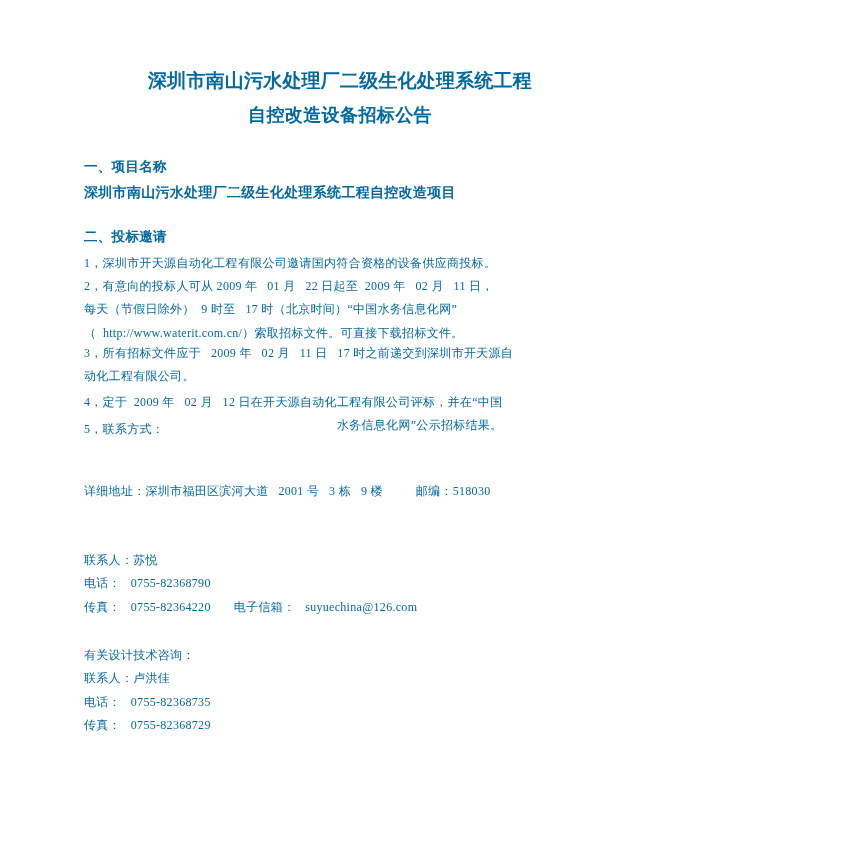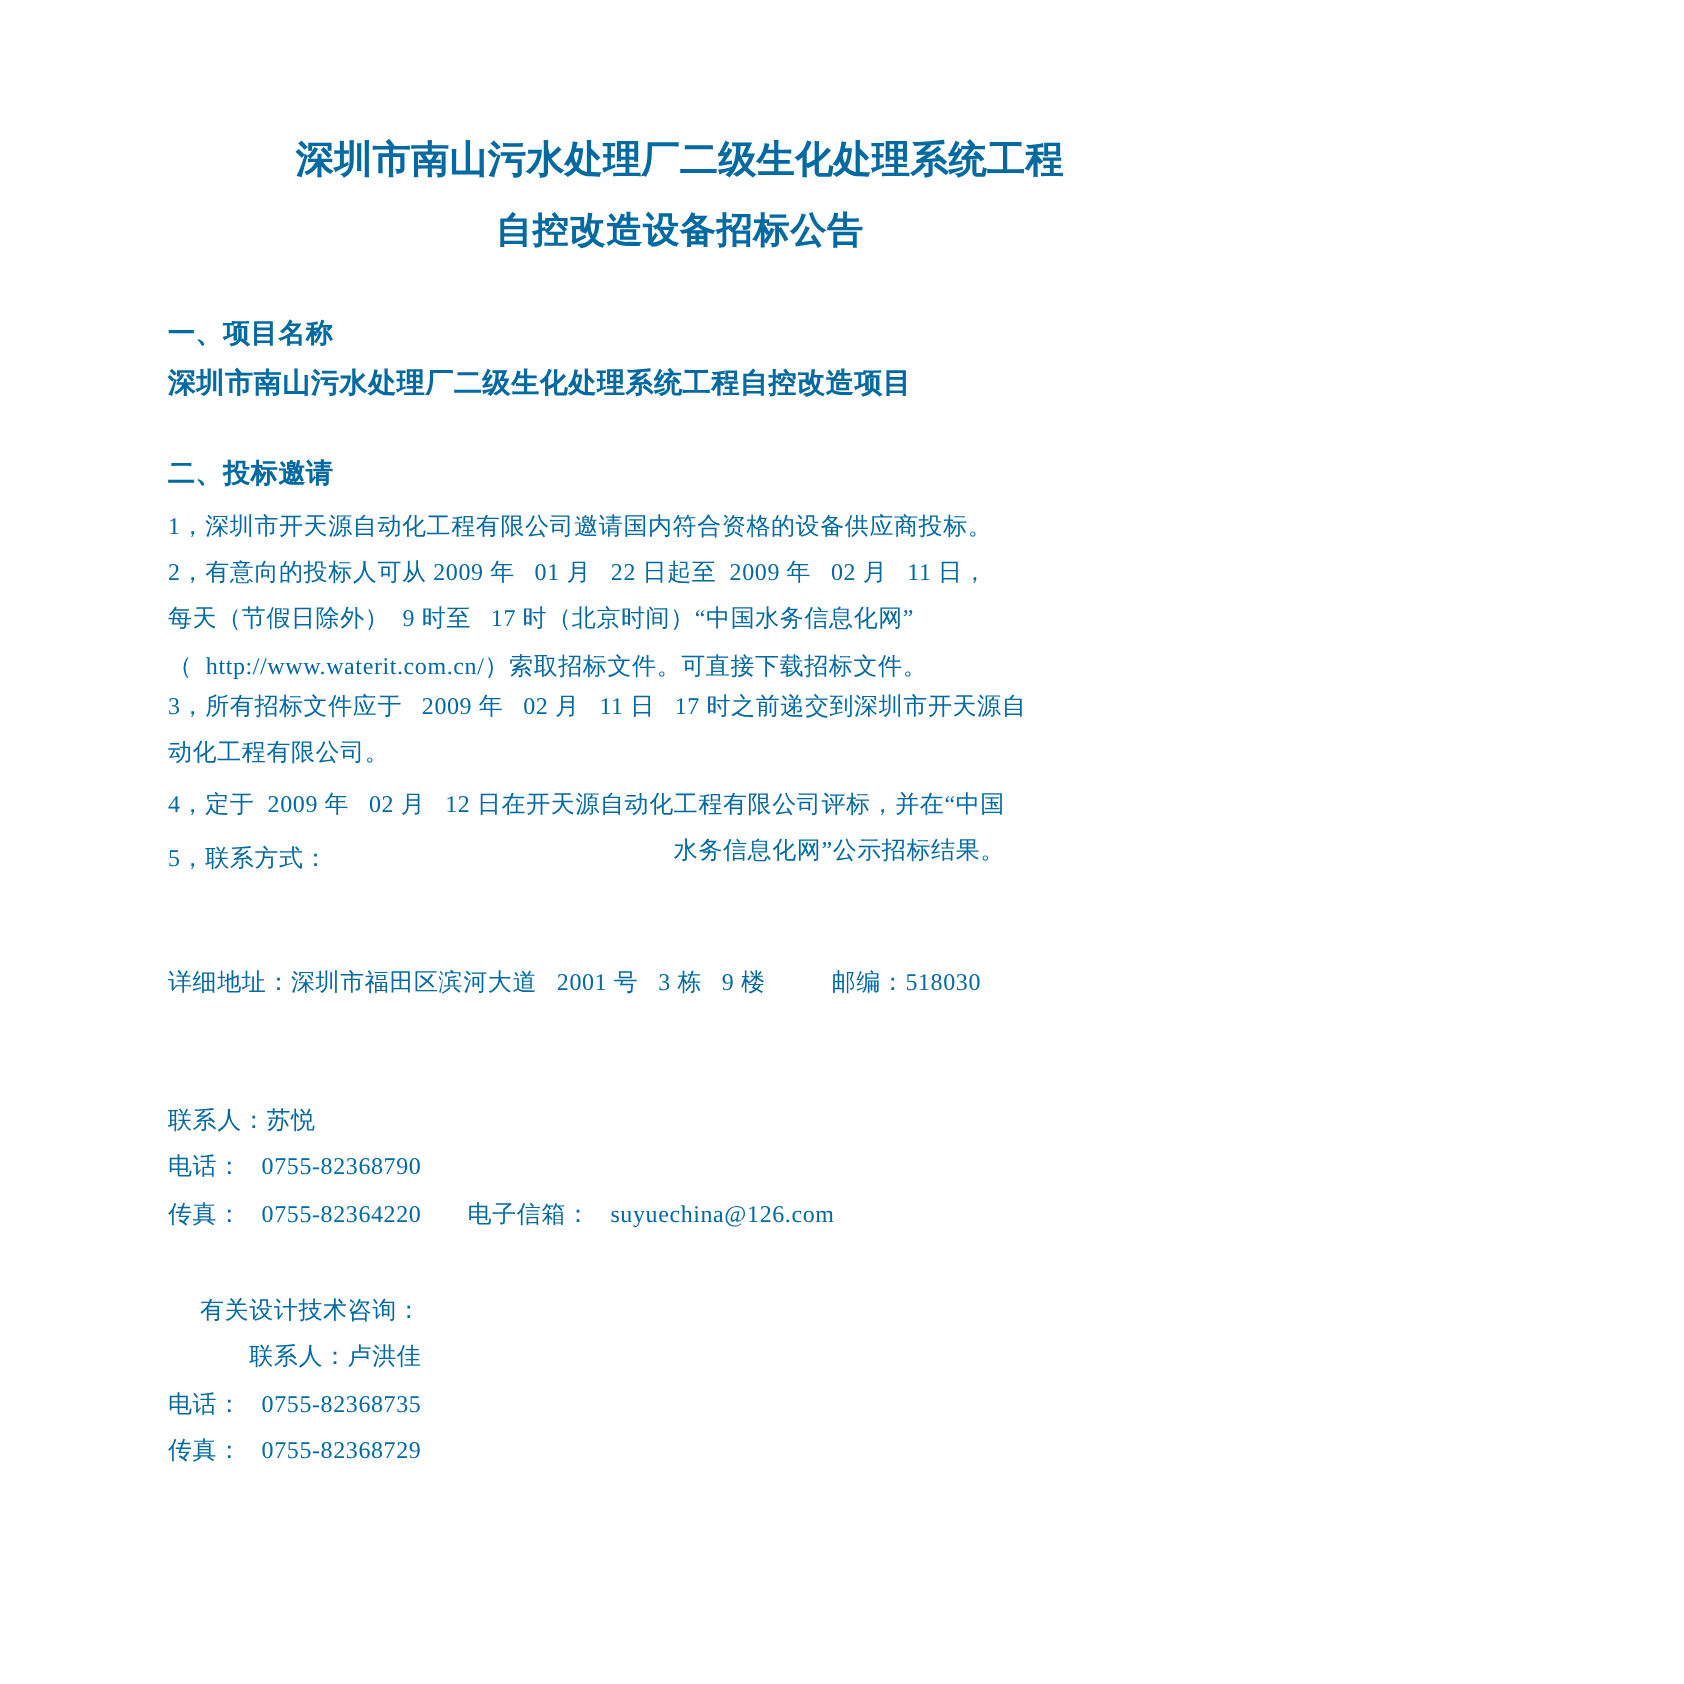--- a/index.html
+++ b/index.html
@@ -100,20 +100,20 @@
   <div class="abs para" style="top:480px; left:84px;">
     <span class="line">详细地址：深圳市福田区滨河大道   2001 号   3 栋   9 楼          邮编：518030</span>
   </div>
 
   <div class="abs para" style="top:549px; left:84px;">
     <span class="line">联系人：苏悦</span>
     <span class="line">电话：   0755-82368790</span>
     <span class="line">传真：   0755-82364220       电子信箱：   suyuechina@126.com</span>
   </div>
 
-  <div class="abs para" style="top:644px; left:84px;text-align:right;">
+  <div class="abs para" style="top:644px; left:84px;">
     <span class="line">有关设计技术咨询：</span>
     <span class="line">联系人：卢洪佳</span>
     <span class="line">电话：   0755-82368735</span>
     <span class="line">传真：   0755-82368729</span>
   </div>
 
 </div>
 
 </body></html>

